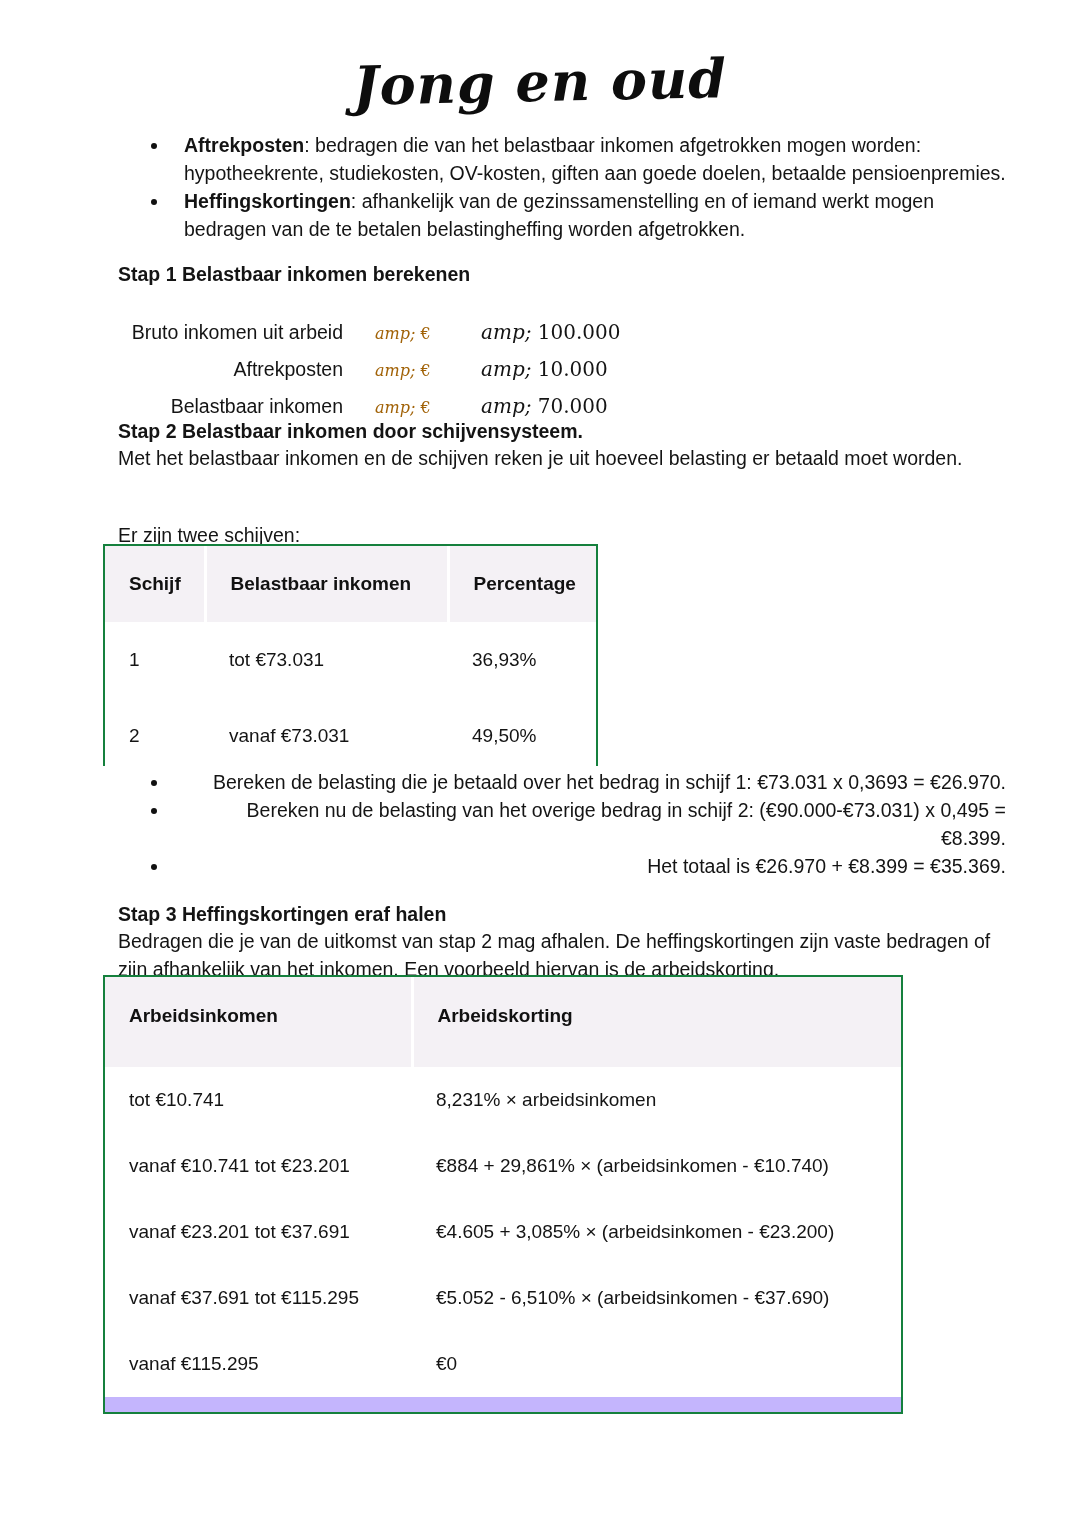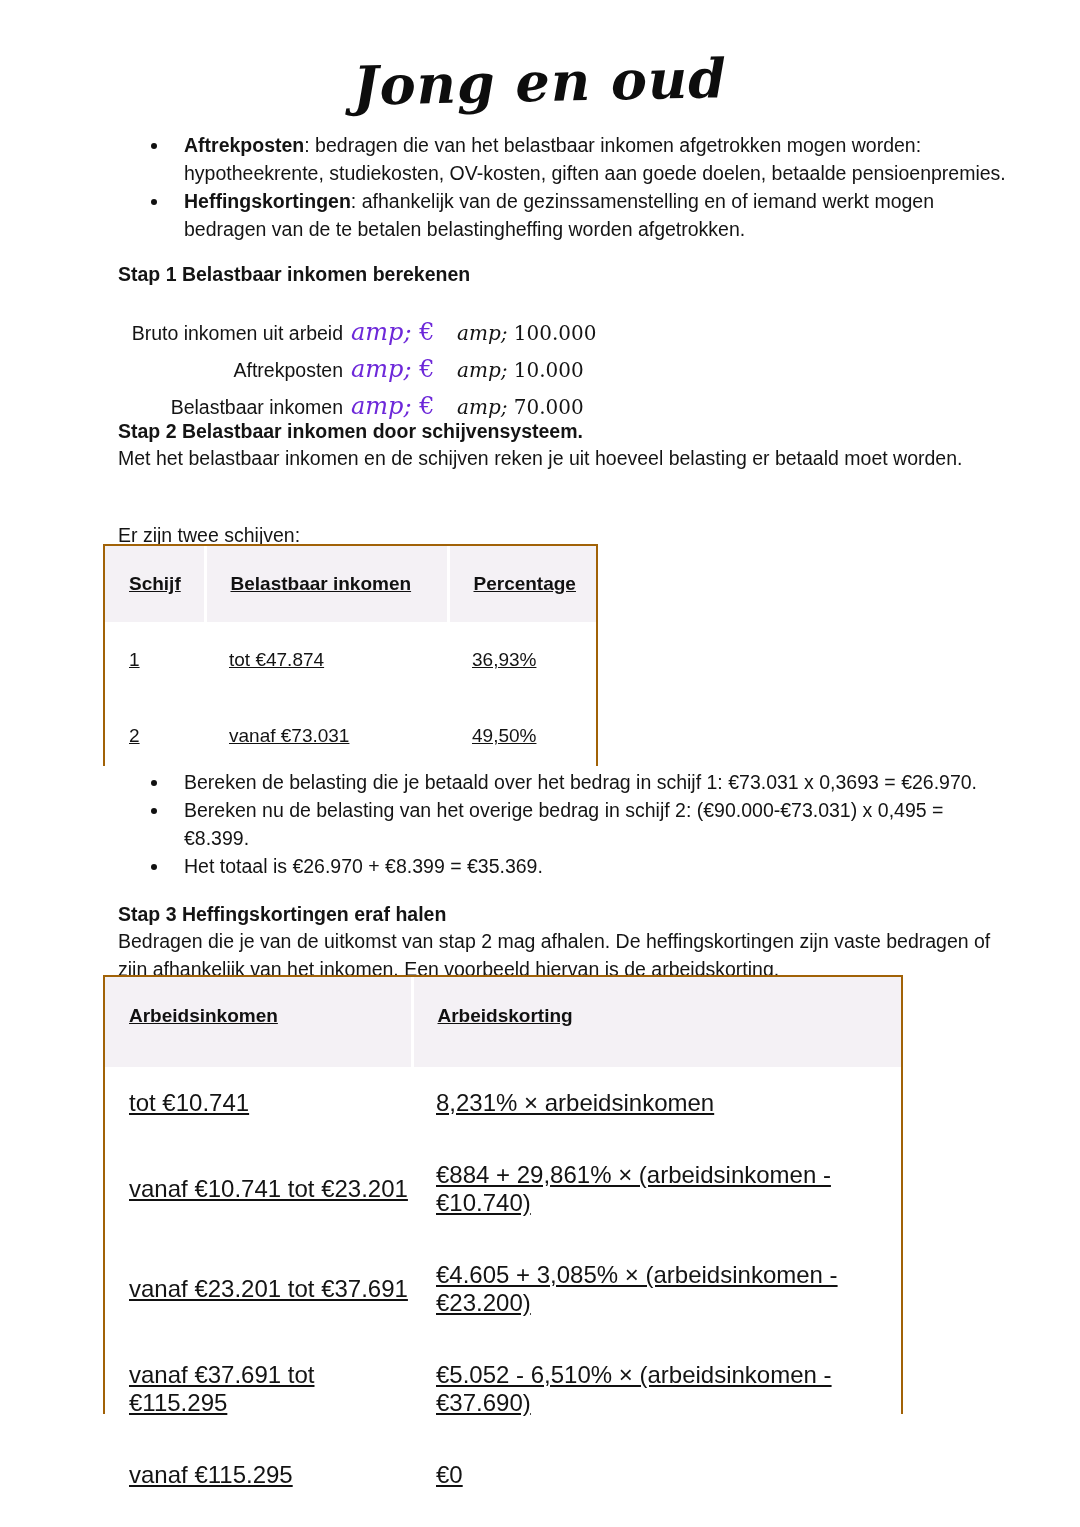--- a/index.html
+++ b/index.html
@@ -92,47 +92,46 @@
   }
   .calc-label {
     width: 240px;
     text-align: right;
     font-family: "Liberation Sans", sans-serif;
     font-size: 19.5px;
     color: #141414;
   }
   .calc-mid {
     width: 90px;
-    padding-left: 8px;
+    padding-left: 32px;
     font-family: "DejaVu Serif", serif;
-    font-size: 24px;
-    color: #6d28d9;
+    font-size: 16px;
+    color: #a16207;
     white-space: nowrap;
   }
   .calc-val {
     padding-left: 16px;
     font-family: "DejaVu Serif", serif;
     font-size: 20px;
     color: #141414;
     white-space: nowrap;
   }
   .amp {
     font-style: italic;
   }
   .upright {
     font-style: normal;
   }
 
   
   .tbl {
     position: absolute;
-    border: 2px solid #a16207;
+    border: 2px solid #15803d;
     background: #c4b5fd;
     box-sizing: border-box;
-    text-decoration: underline;
   }
   .tbl table {
     border-collapse: collapse;
     width: 100%;
     table-layout: fixed;
   }
   .tbl thead th {
     background: #f4f1f5;
     font-weight: 700;
     text-align: left;
@@ -169,21 +168,21 @@
     top: 975px;
     width: 800px;
     height: 439px;
   }
   #table-arbeidskorting thead th {
     font-weight: 700;
     padding: 28px 0 40px 24px;
   }
   #table-arbeidskorting tbody td {
     padding: 22px 0 22px 24px;
-    font-size: 24px;
+    font-size: 19px;
   }
 </style>
 </head>
 <body>
 
 <div class="page">
 
   <div class="doc-title">Jong en oud</div>
 
   <div class="block" style="top:131px;">
@@ -227,33 +226,33 @@
       <thead>
         <tr>
           <th>Schijf</th>
           <th>Belastbaar inkomen</th>
           <th>Percentage</th>
         </tr>
       </thead>
       <tbody>
         <tr>
           <td>1</td>
-          <td>tot €47.874</td>
+          <td>tot €73.031</td>
           <td>36,93%</td>
         </tr>
         <tr>
           <td>2</td>
           <td>vanaf €73.031</td>
           <td>49,50%</td>
         </tr>
       </tbody>
     </table>
   </div>
 
-  <div class="block" style="top:768px;">
+  <div class="block" style="top:768px;text-align:right;">
     <ul class="bullets">
       <li>Bereken de belasting die je betaald over het bedrag in schijf 1: €73.031 x 0,3693 = €26.970.</li>
       <li>Bereken nu de belasting van het overige bedrag in schijf 2: (€90.000-€73.031) x 0,495 = €8.399.</li>
       <li>Het totaal is €26.970 + €8.399 = €35.369.</li>
     </ul>
   </div>
 
   <div class="block heading" style="top:900px;">Stap 3 Heffingskortingen eraf halen</div>
   <div class="block" style="top:927px;">Bedragen die je van de uitkomst van stap 2 mag afhalen. De heffingskortingen zijn vaste bedragen of zijn afhankelijk van het inkomen. Een voorbeeld hiervan is de arbeidskorting.</div>
 

